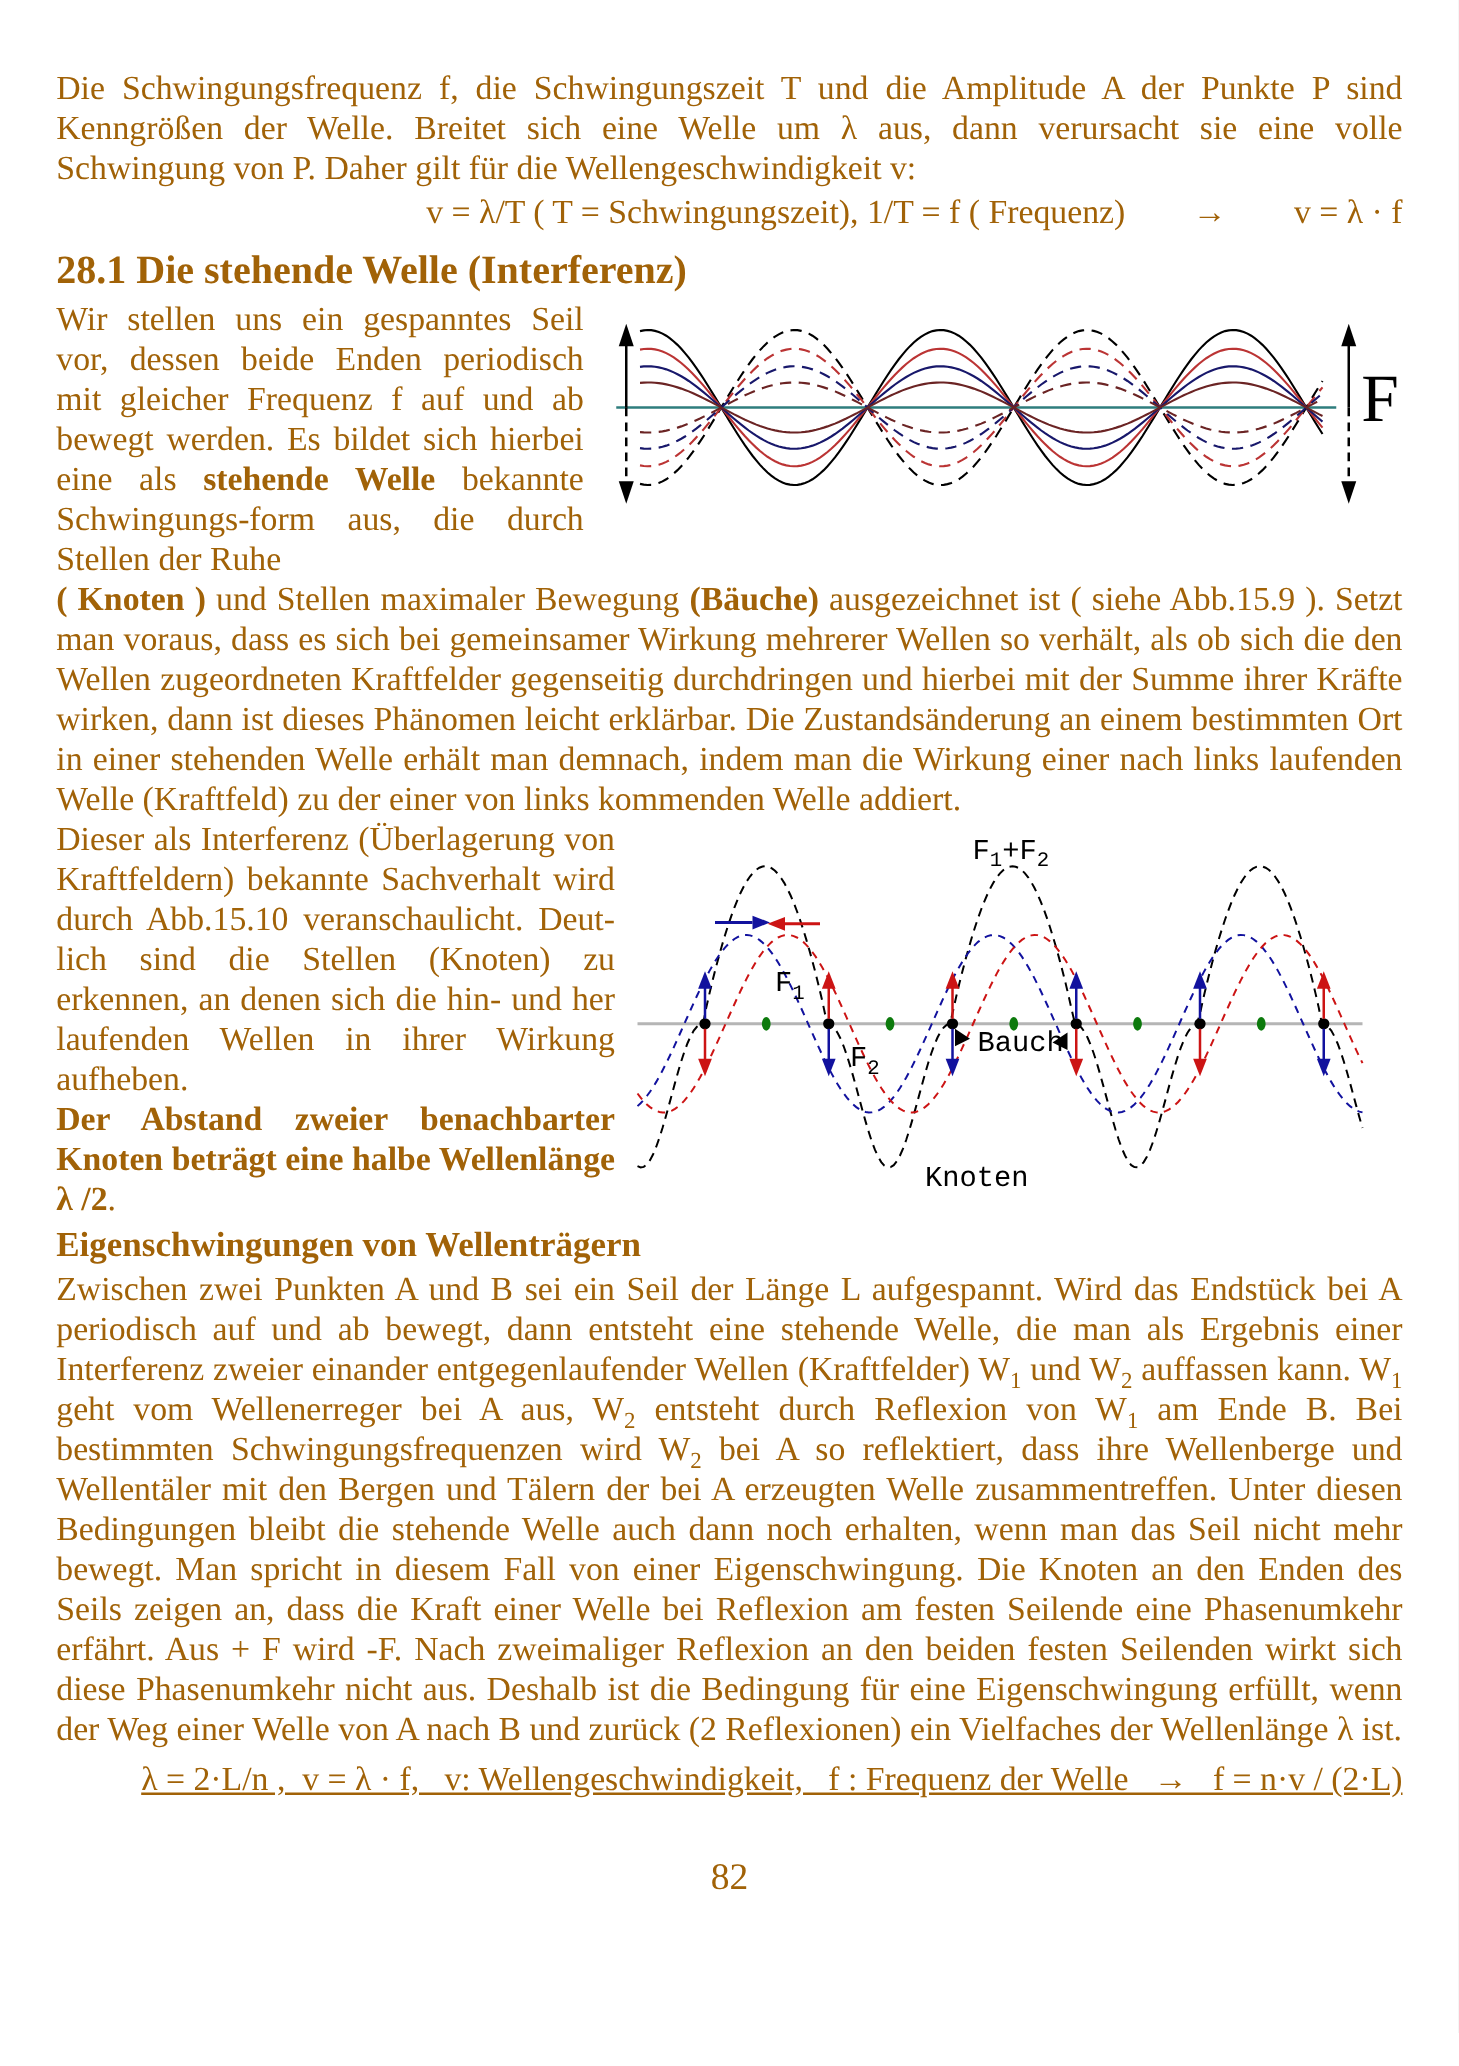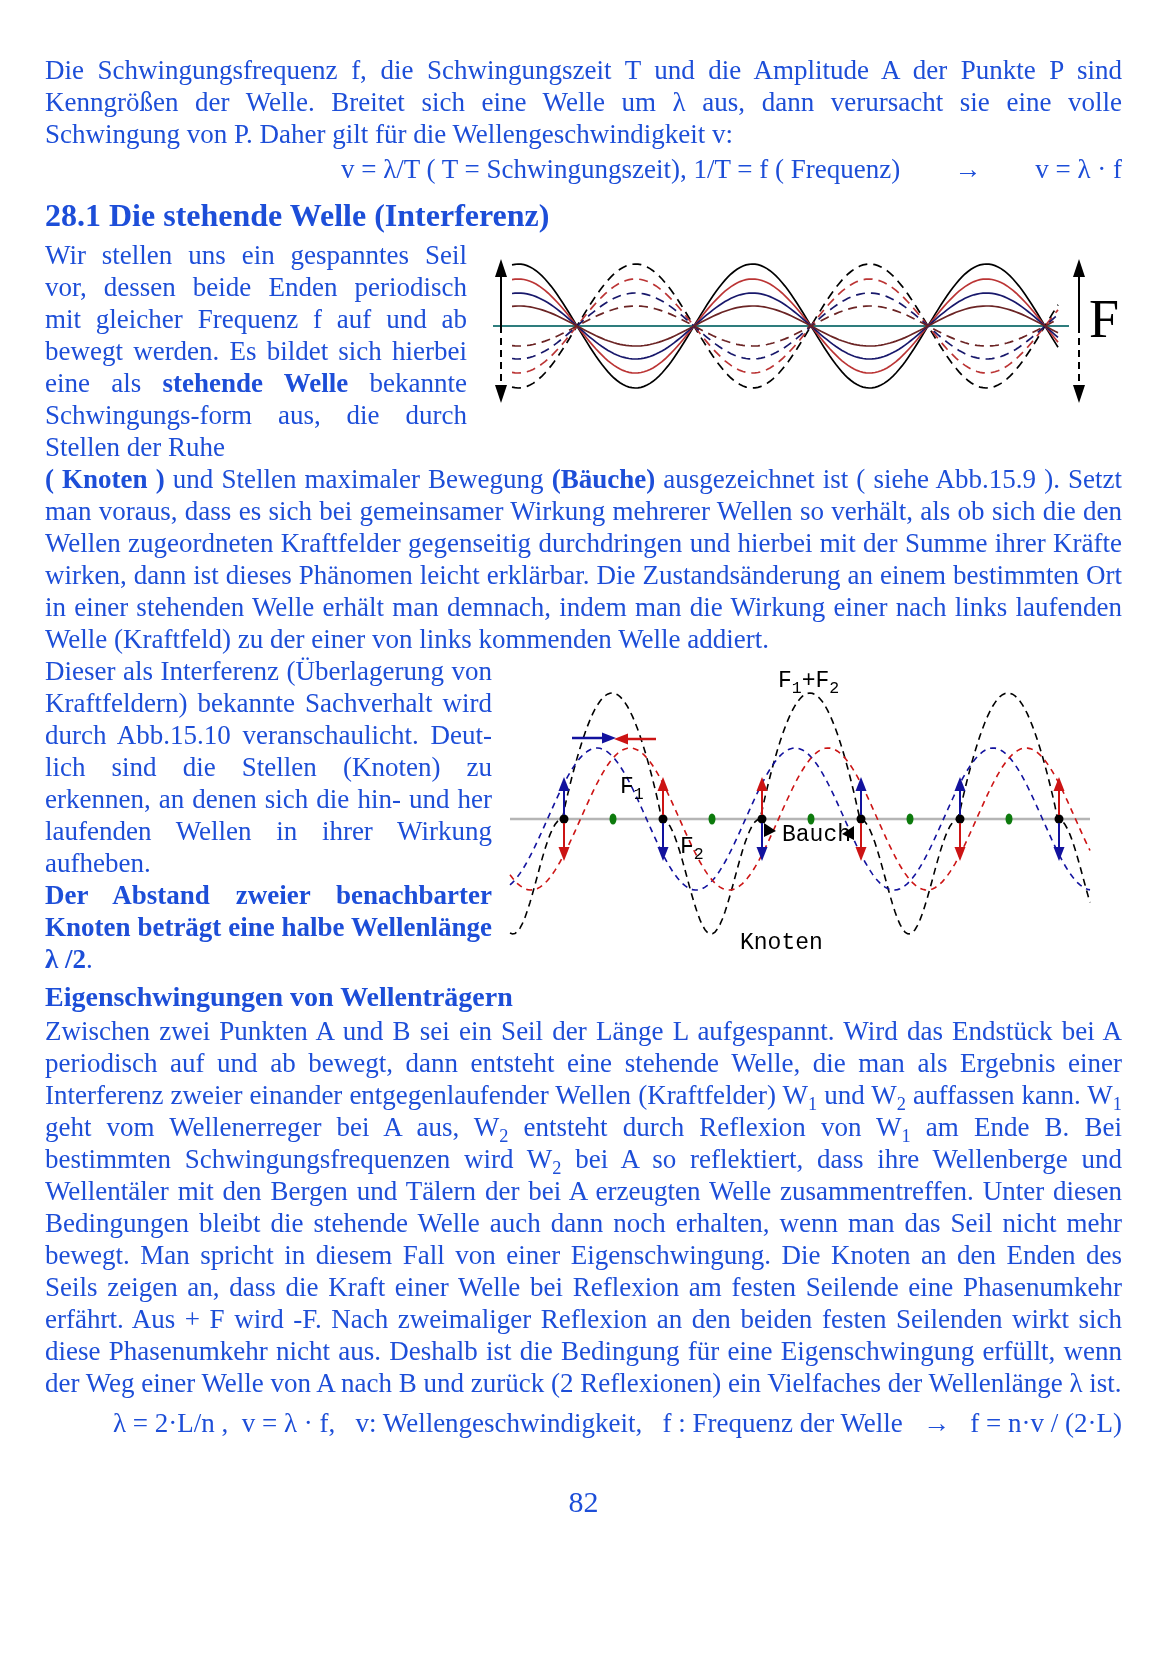--- a/index.html
+++ b/index.html
@@ -1,17 +1,17 @@
 <!DOCTYPE html>
 <html><head>
 <meta charset="utf-8">
 <style>
   html,body{margin:0;padding:0;background:#e8e8e8;}
   .page{width:1167px;height:1653px;background:#ffffff;margin:0 auto;position:relative;
-        font-family:"Liberation Serif", serif;color:#1d4ed8;overflow:hidden;}
+        font-family:"Liberation Serif", serif;color:#a16207;overflow:hidden;}
   .content{padding:54px 45px 0 45px;}
   p.body-text{font-size:27px;line-height:32px;text-align:justify;margin:0;}
   p.body-text b{font-weight:bold;}
   sub{font-size:68%;line-height:0;}
   .formula{font-size:27px;line-height:36px;text-align:right;margin:1px 0 0 0;white-space:pre-wrap;}
   h2.section-heading{font-size:32px;line-height:40px;margin:8px 0 4px 0;font-weight:bold;}
   h3.sub-heading{font-size:28px;line-height:36px;margin:4px 0 0 0;font-weight:bold;clear:both;}
   .fig{float:right;}
   .fig-159{width:645px;margin:2px 0 2px 10px;}
   .fig-1510{width:620px;margin:2px 0 2px 10px;}
@@ -115,18 +115,18 @@
 
     <p class="body-text"><span>Dieser als Interferenz (Überlagerung von Kraftfeldern) bekannte Sachverhalt wird durch Abb.15.10 veranschaulicht. Deut-lich sind die Stellen (Knoten) zu erkennen, an denen sich die hin- und her laufenden Wellen in ihrer Wirkung aufheben.</span></p>
 
     <p class="body-text"><b>Der Abstand zweier benachbarter Knoten beträgt eine halbe Wellenlänge λ /2</b><span>.</span></p>
 
     <h3 class="sub-heading">Eigenschwingungen von Wellenträgern</h3>
 
     <p class="body-text"><span>Zwischen zwei Punkten A und B sei ein Seil der Länge L aufgespannt. Wird das Endstück bei A periodisch auf und ab bewegt, dann entsteht eine stehende Welle, die man als Ergebnis einer Interferenz zweier einander entgegenlaufender Wellen (Kraftfelder) W</span><sub>1</sub><span> und W</span><sub>2</sub><span> auffassen kann. W</span><sub>1</sub><span> geht vom Wellenerreger bei A aus, W</span><sub>2</sub><span> entsteht durch Reflexion von W</span><sub>1</sub><span> am Ende B. Bei bestimmten Schwingungsfrequenzen wird W</span><sub>2</sub><span> bei A so reflektiert, dass ihre Wellenberge und Wellentäler mit den Bergen und Tälern der bei A erzeugten Welle zusammentreffen. Unter diesen Bedingungen bleibt die stehende Welle auch dann noch erhalten, wenn man das Seil nicht mehr bewegt. Man spricht in diesem Fall von einer Eigenschwingung. Die Knoten an den Enden des Seils zeigen an, dass die Kraft einer Welle bei Reflexion am festen Seilende eine Phasenumkehr erfährt. Aus + F wird -F. Nach zweimaliger Reflexion an den beiden festen Seilenden wirkt sich diese Phasenumkehr nicht aus. Deshalb ist die Bedingung für eine Eigenschwingung erfüllt, wenn der Weg einer Welle von A nach B und zurück (2 Reflexionen) ein Vielfaches der Wellenlänge λ ist.</span></p>
 
 
-    <div class="formula" style="margin-top:6px;">λ = 2·L/n ,  v = λ · f,  v: Wellengeschwindigkeit,  f : Frequenz der Welle  →  f = n·v / (2·L)</div>
+    <div class="formula" style="margin-top:6px;text-decoration:underline;">λ = 2·L/n ,  v = λ · f,  v: Wellengeschwindigkeit,  f : Frequenz der Welle  →  f = n·v / (2·L)</div>
 
     <div class="page-number">82</div>
 
   </div>
 </div>
 
 </body></html>

